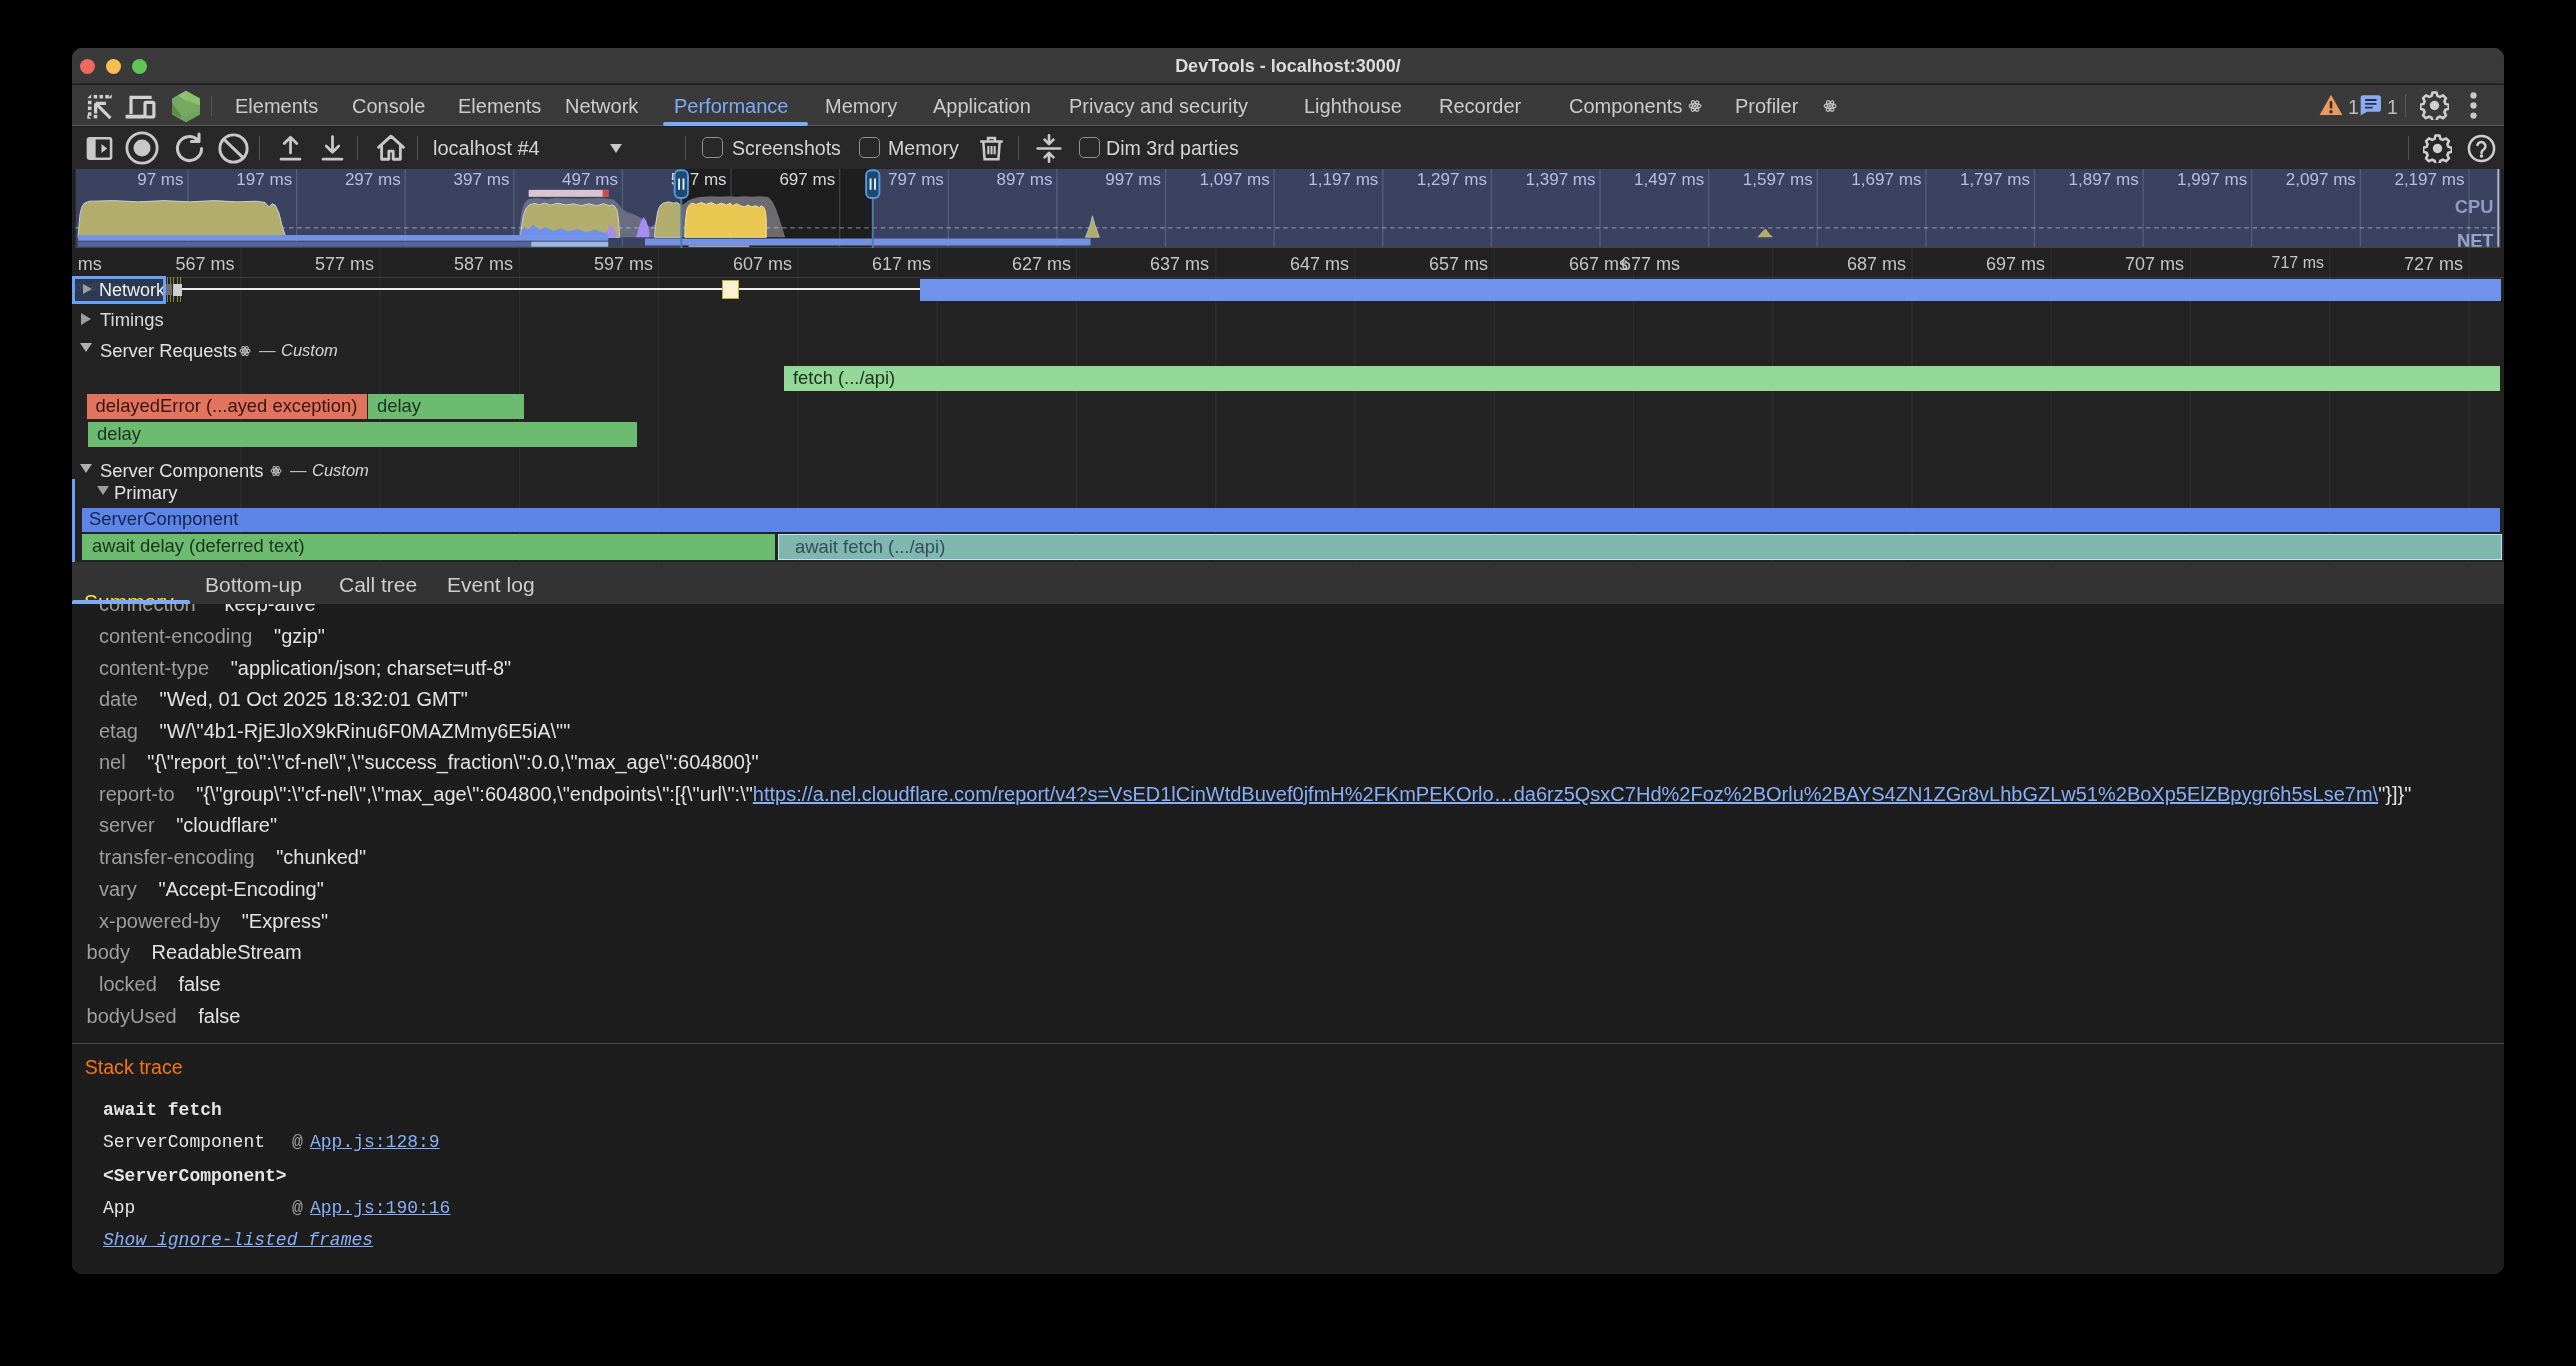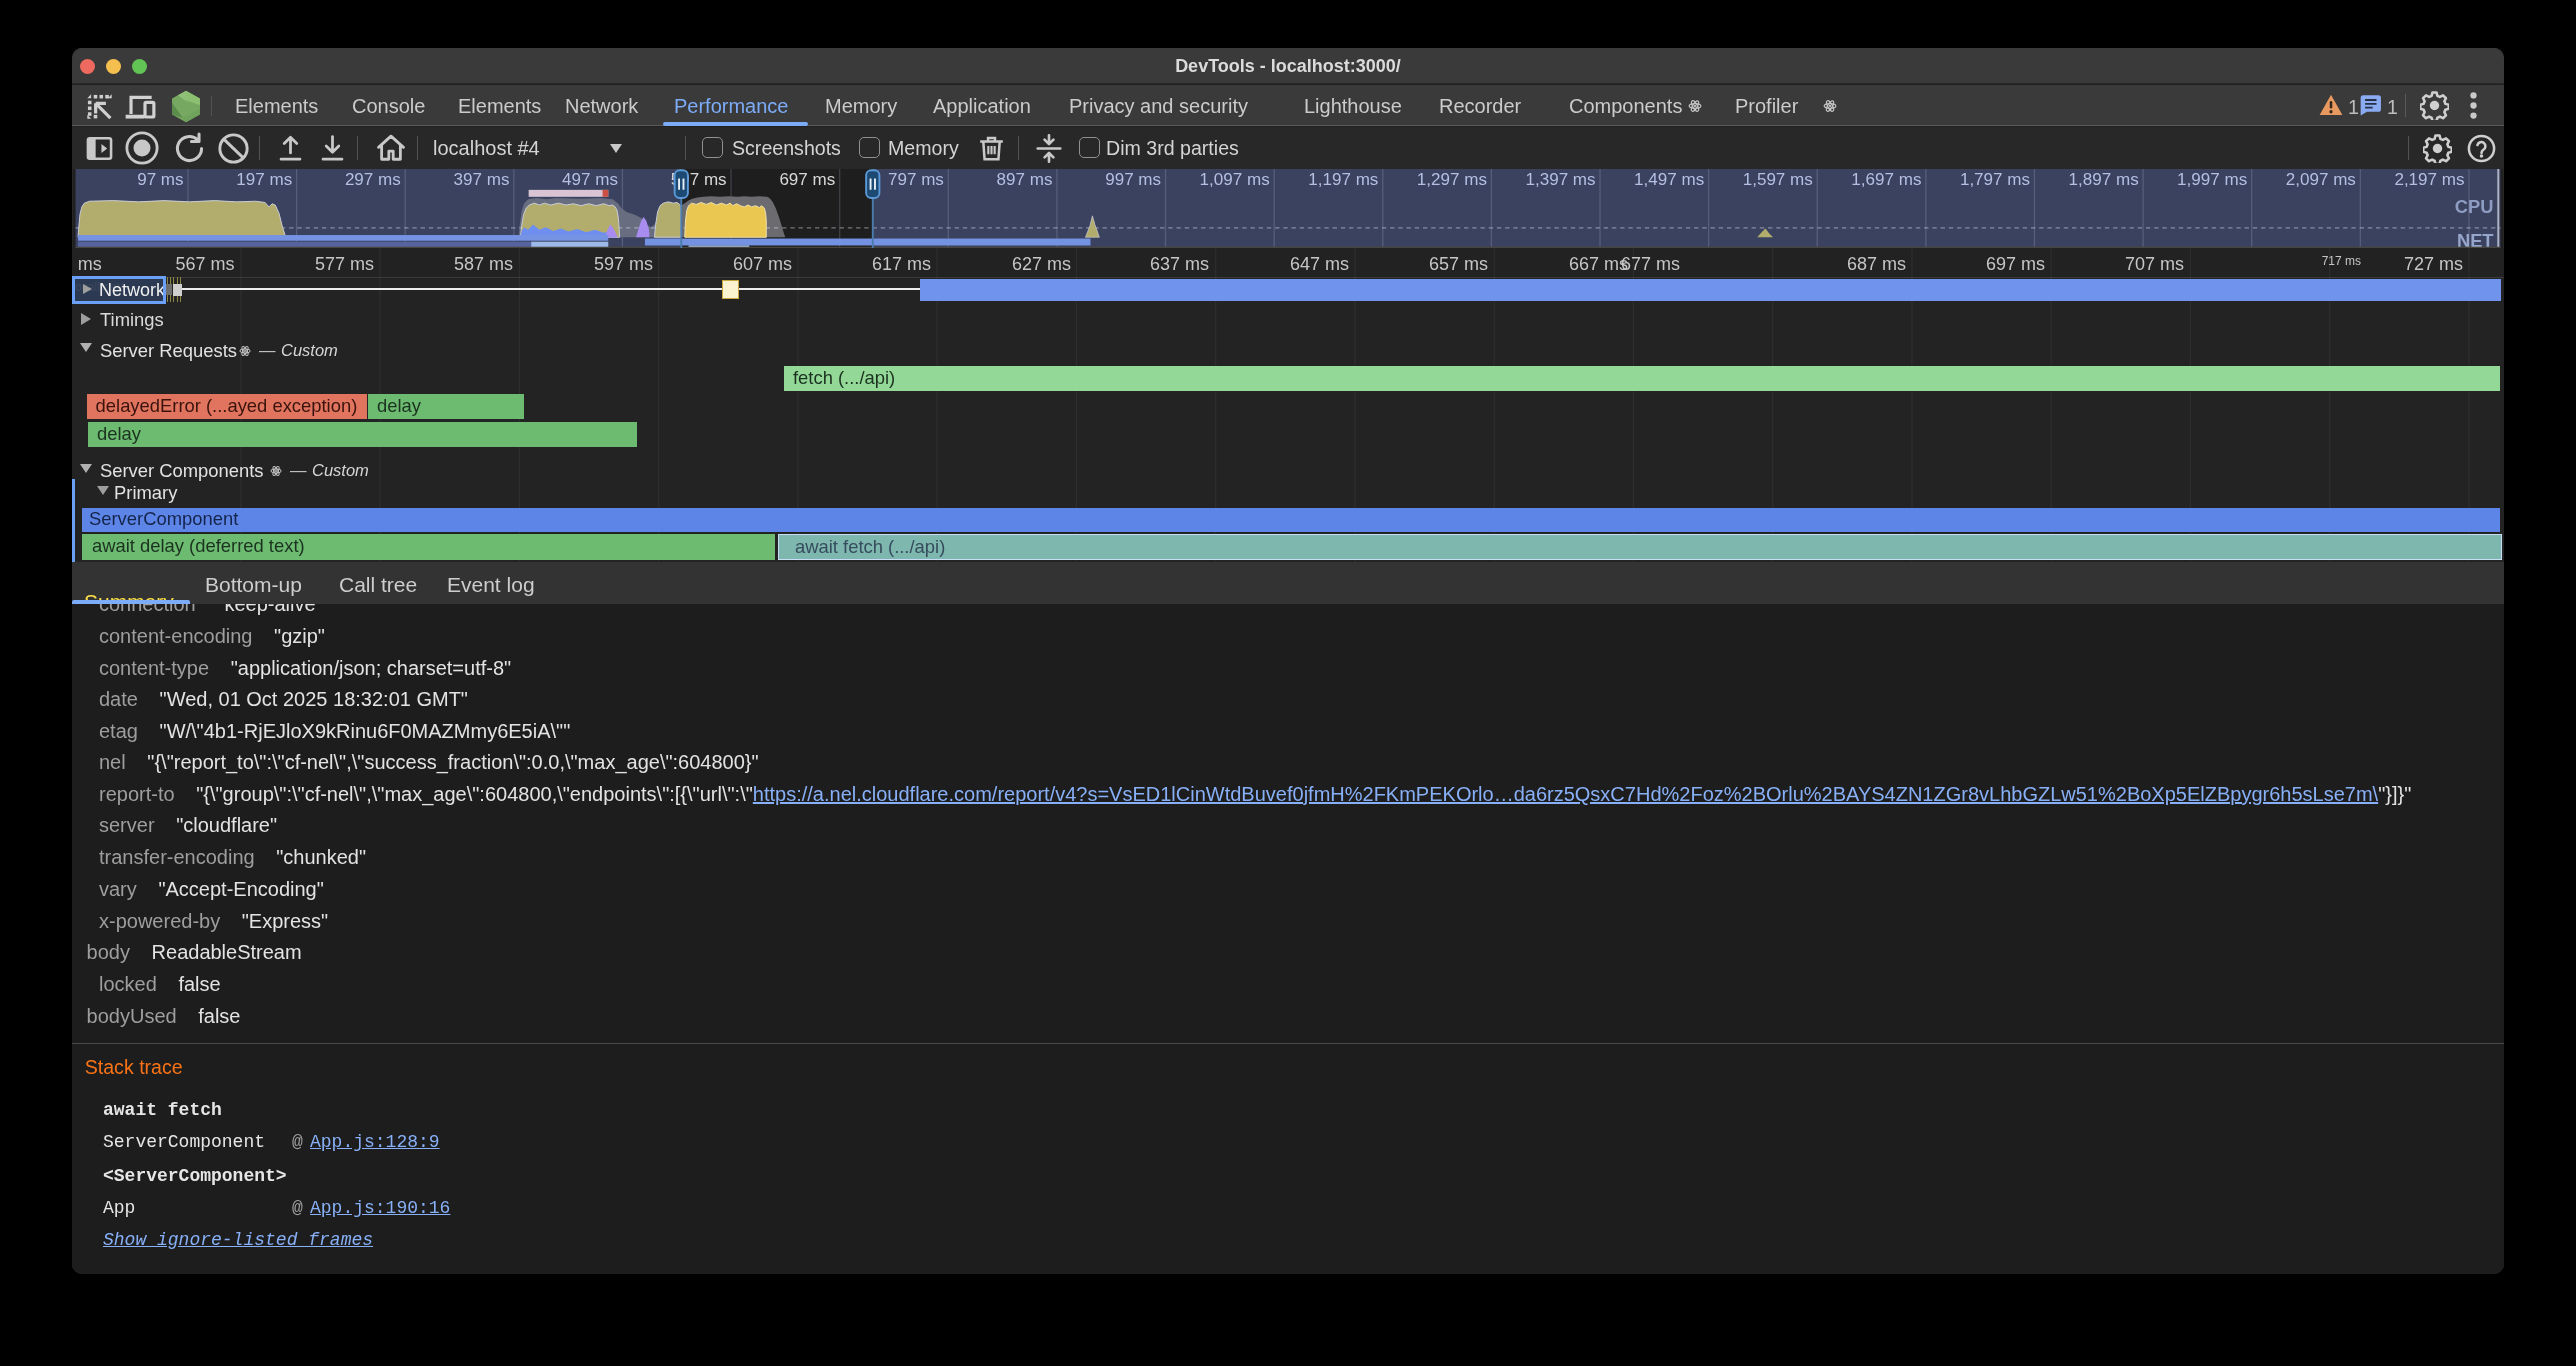--- a/index.html
+++ b/index.html
@@ -267,21 +267,21 @@
 <div class="tx" style="left:713px;top:206px;width:146px;text-align:right;font-size:18px;color:#c6c6c6;">617 ms</div>
 <div class="tx" style="left:853px;top:206px;width:146px;text-align:right;font-size:18px;color:#c6c6c6;">627 ms</div>
 <div class="tx" style="left:991px;top:206px;width:146px;text-align:right;font-size:18px;color:#c6c6c6;">637 ms</div>
 <div class="tx" style="left:1131px;top:206px;width:146px;text-align:right;font-size:18px;color:#c6c6c6;">647 ms</div>
 <div class="tx" style="left:1270px;top:206px;width:146px;text-align:right;font-size:18px;color:#c6c6c6;">657 ms</div>
 <div class="tx" style="left:1410px;top:206px;width:146px;text-align:right;font-size:18px;color:#c6c6c6;">667 ms</div>
 <div class="tx" style="left:1549px;top:206px;width:146px;text-align:left;font-size:18px;color:#c6c6c6;">677 ms</div>
 <div class="tx" style="left:1688px;top:206px;width:146px;text-align:right;font-size:18px;color:#c6c6c6;">687 ms</div>
 <div class="tx" style="left:1827px;top:206px;width:146px;text-align:right;font-size:18px;color:#c6c6c6;">697 ms</div>
 <div class="tx" style="left:1966px;top:206px;width:146px;text-align:right;font-size:18px;color:#c6c6c6;">707 ms</div>
-<div class="tx" style="left:2106px;top:206px;width:146px;text-align:right;font-size:12px;color:#c6c6c6;margin-left:37px;">717 ms</div>
+<div class="tx" style="left:2106px;top:206px;width:146px;text-align:right;font-size:16px;color:#c6c6c6;">717 ms</div>
 <div class="tx" style="left:2245px;top:206px;width:146px;text-align:right;font-size:18px;color:#c6c6c6;">727 ms</div>
 <div class="abs" style="left:0;top:230px;width:2432px;height:284px;background:#232323;"></div>
 <svg class="abs" style="left:0;top:200px" width="2432" height="314" viewBox="0 0 3837 495">
       <line x1="266.5" y1="0" x2="266.5" y2="495" stroke="rgba(255,255,255,0.05)" stroke-width="2"></line>
       <line x1="486.2" y1="0" x2="486.2" y2="495" stroke="rgba(255,255,255,0.05)" stroke-width="2"></line>
       <line x1="705.9" y1="0" x2="705.9" y2="495" stroke="rgba(255,255,255,0.05)" stroke-width="2"></line>
       <line x1="925.6" y1="0" x2="925.6" y2="495" stroke="rgba(255,255,255,0.05)" stroke-width="2"></line>
       <line x1="1145.3" y1="0" x2="1145.3" y2="495" stroke="rgba(255,255,255,0.05)" stroke-width="2"></line>
       <line x1="1365.0" y1="0" x2="1365.0" y2="495" stroke="rgba(255,255,255,0.05)" stroke-width="2"></line>
       <line x1="1584.7" y1="0" x2="1584.7" y2="495" stroke="rgba(255,255,255,0.05)" stroke-width="2"></line>

